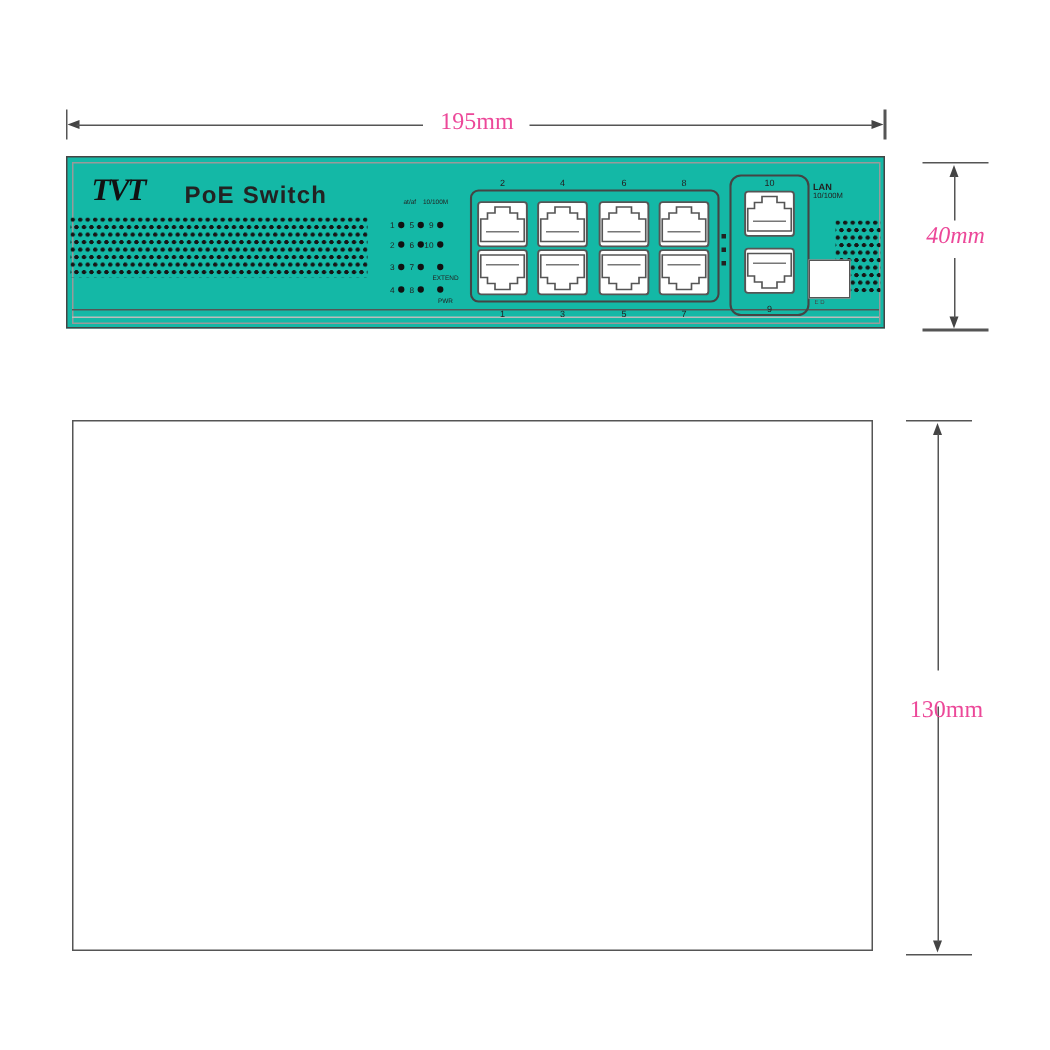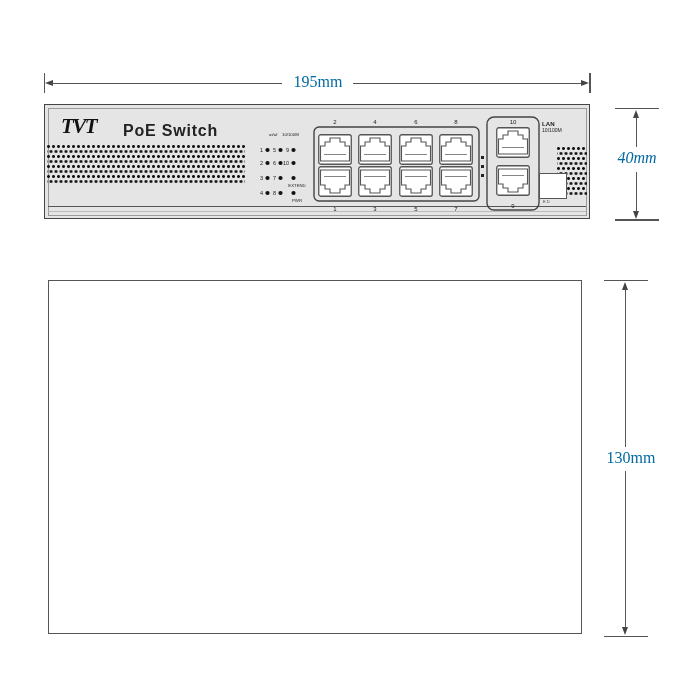--- a/index.html
+++ b/index.html
@@ -1,30 +1,30 @@
 <!DOCTYPE html>
 <html><head>
 <meta charset="utf-8">
 <style>
   html,body{margin:0;padding:0;background:#fff;}
   #stage{position:relative;width:700px;height:700px;background:#fff;overflow:hidden;
          font-family:"Liberation Sans", sans-serif;color:#1a1a1a;}
   .abs{position:absolute;}
   
   .dimline{position:absolute;background:#555;}
-  .dimtext{position:absolute;font-family:"Liberation Serif", serif;font-size:16px;color:#0369a1;
+  .dimtext{position:absolute;font-family:"Liberation Serif", serif;font-size:16px;color:#ec4899;
            text-align:center;white-space:nowrap;}
   .arr{position:absolute;width:0;height:0;}
   .arr-left {border-top:3.5px solid transparent;border-bottom:3.5px solid transparent;border-right:8px solid #444;}
   .arr-right{border-top:3.5px solid transparent;border-bottom:3.5px solid transparent;border-left:8px solid #444;}
   .arr-up   {border-left:3.5px solid transparent;border-right:3.5px solid transparent;border-bottom:8px solid #444;}
   .arr-down {border-left:3.5px solid transparent;border-right:3.5px solid transparent;border-top:8px solid #444;}
   
   #front-panel{position:absolute;left:44px;top:104px;width:546px;height:115px;
-               border:1.5px solid #444;background:#e5e5e5;box-sizing:border-box;}
+               border:1.5px solid #444;background:#14b8a6;box-sizing:border-box;}
   #panel-inner{position:absolute;left:2.5px;top:2.5px;right:2.5px;bottom:2.5px;border:1px solid #9a9a9a;}
   #panel-bottom-strip{position:absolute;left:3px;right:3px;top:101px;height:4px;
                       border-top:1.2px solid #555;border-bottom:1px solid #bbb;}
   #brand{position:absolute;left:16px;top:9px;font-family:"Liberation Serif", serif;
          font-weight:bold;font-style:italic;font-size:21px;letter-spacing:-1.5px;color:#111;}
   #product{position:absolute;left:78px;top:17px;font-weight:bold;font-size:16px;
            letter-spacing:0.8px;color:#222;}
   .vent{position:absolute;
     background-image:
       radial-gradient(circle at 1.5px 1.5px, #161616 1.3px, transparent 1.55px),
@@ -168,16 +168,16 @@
 
   <div id="top-view"></div>
 
   <div>
     <div class="dimline" style="left:604px;top:279.5px;width:44px;height:1.5px;"></div>
     <div class="dimline" style="left:604px;top:635.5px;width:44px;height:1.5px;"></div>
     <div class="arr arr-up" style="left:622.3px;top:281.5px;"></div>
     <div class="arr arr-down" style="left:622.3px;top:627px;"></div>
     <div class="dimline" style="left:625.3px;top:289px;width:1.2px;height:158px;"></div>
     <div class="dimline" style="left:625.3px;top:471px;width:1.2px;height:157px;"></div>
-    <div class="dimtext" style="left:599px;top:449px;width:64px;">130mm</div>
+    <div class="dimtext" style="left:599px;top:465px;width:64px;">130mm</div>
   </div>
 
 </div>
 
 </body></html>

